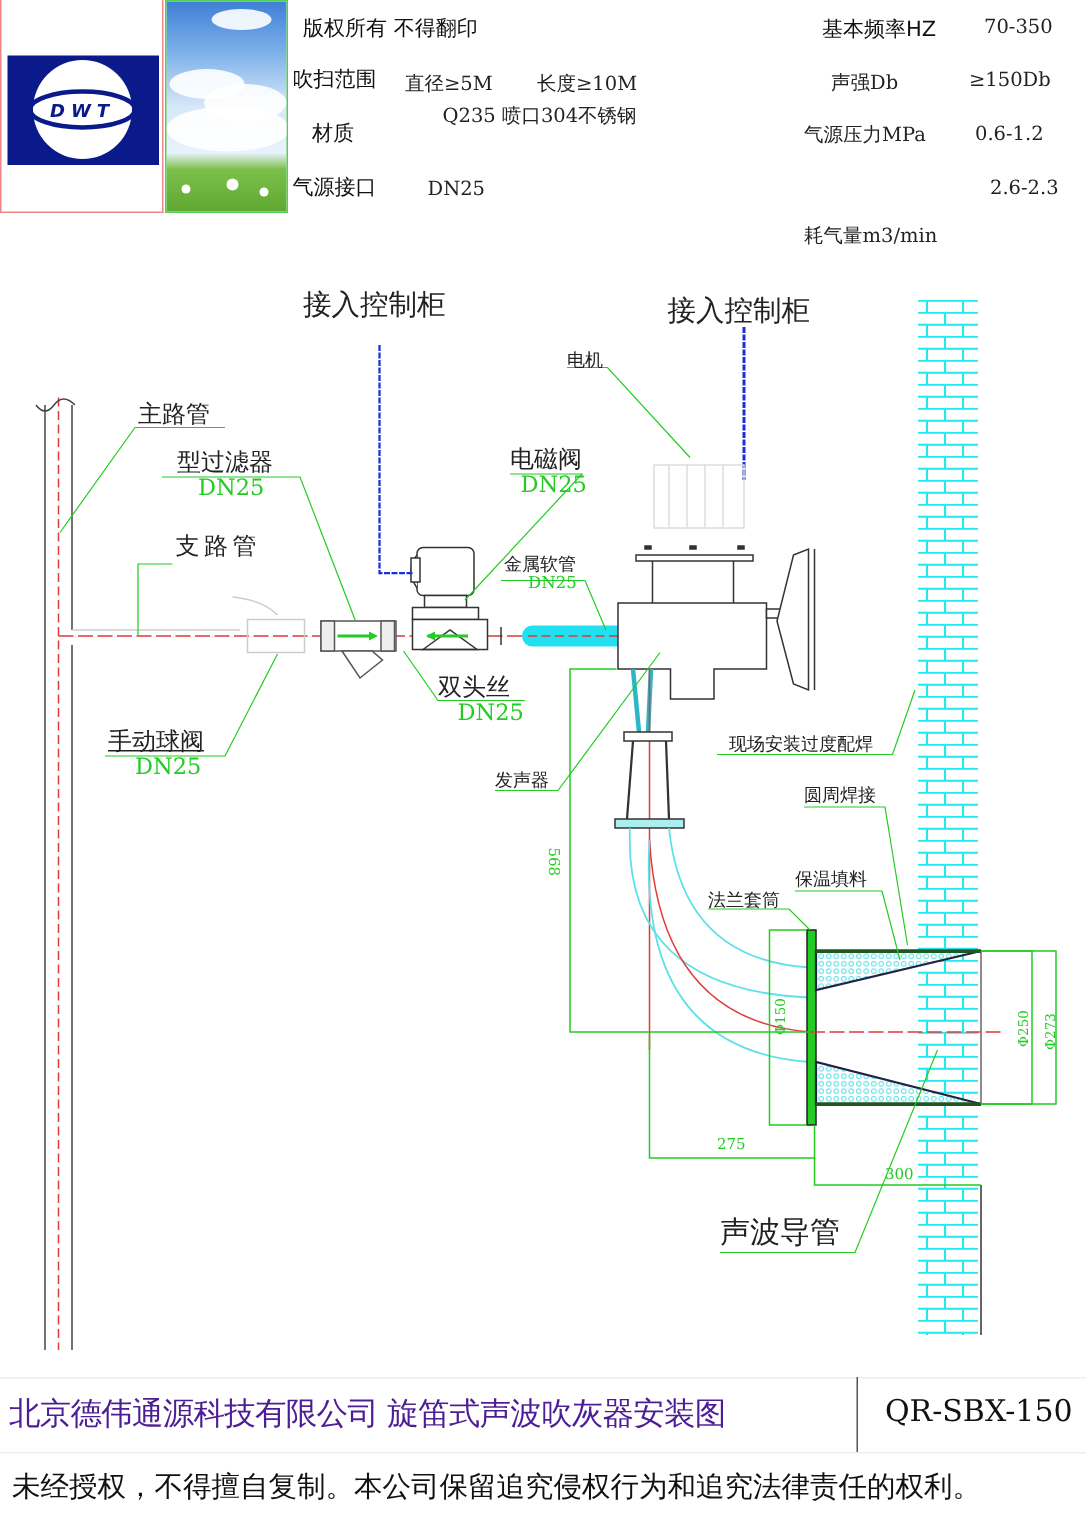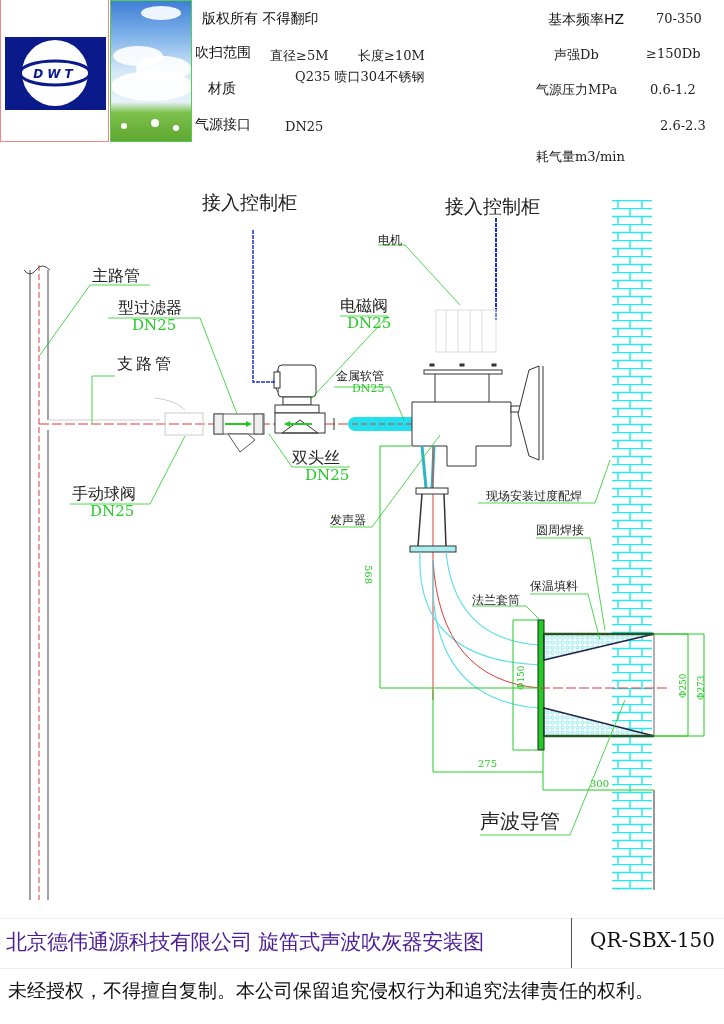--- a/index.html
+++ b/index.html
@@ -207,21 +207,21 @@
 <div class="lbl" style="left:92px;top:266px;font-size:16px;">主路管</div>
 <div class="lbl" style="left:118px;top:298px;font-size:16px;">型过滤器</div>
 <div class="lbl g" style="left:132px;top:316px;font-size:15px;">DN25</div>
 <div class="lbl" style="left:340px;top:296px;font-size:16px;">电磁阀</div>
 <div class="lbl g" style="left:347px;top:314px;font-size:15px;">DN25</div>
 <div class="lbl" style="left:117px;top:354px;font-size:16px;letter-spacing:3px;">支路管</div>
 <div class="lbl" style="left:336px;top:368px;font-size:12px;">金属软管</div>
 <div class="lbl g" style="left:352px;top:382px;font-size:11px;">DN25</div>
 <div class="lbl" style="left:292px;top:448px;font-size:16px;text-align:center;">双头丝</div>
 <div class="lbl g" style="left:305px;top:466px;font-size:15px;">DN25</div>
-<div class="lbl" style="left:72px;top:484px;font-size:16px;">手动球阀</div>
+<div class="lbl" style="left:72px;top:484px;font-size:16px;text-decoration:underline;">手动球阀</div>
 <div class="lbl g" style="left:90px;top:502px;font-size:15px;">DN25</div>
 <div class="lbl" style="left:330px;top:512px;font-size:12px;">发声器</div>
 <div class="lbl" style="left:486px;top:488px;font-size:12px;">现场安装过度配焊</div>
 <div class="lbl" style="left:536px;top:522px;font-size:12px;">圆周焊接</div>
 <div class="lbl" style="left:530px;top:578px;font-size:12px;">保温填料</div>
 <div class="lbl" style="left:472px;top:592px;font-size:12px;">法兰套筒</div>
 <div class="lbl" style="left:480px;top:808px;font-size:20px;">声波导管</div>
 
 <div class="lbl g" style="left:374px;top:565px;font-size:10px;transform:rotate(90deg);transform-origin:left top;">568</div>
 <div class="lbl g" style="left:516px;top:690px;font-size:9px;transform:rotate(-90deg);transform-origin:left top;">Φ150</div>

